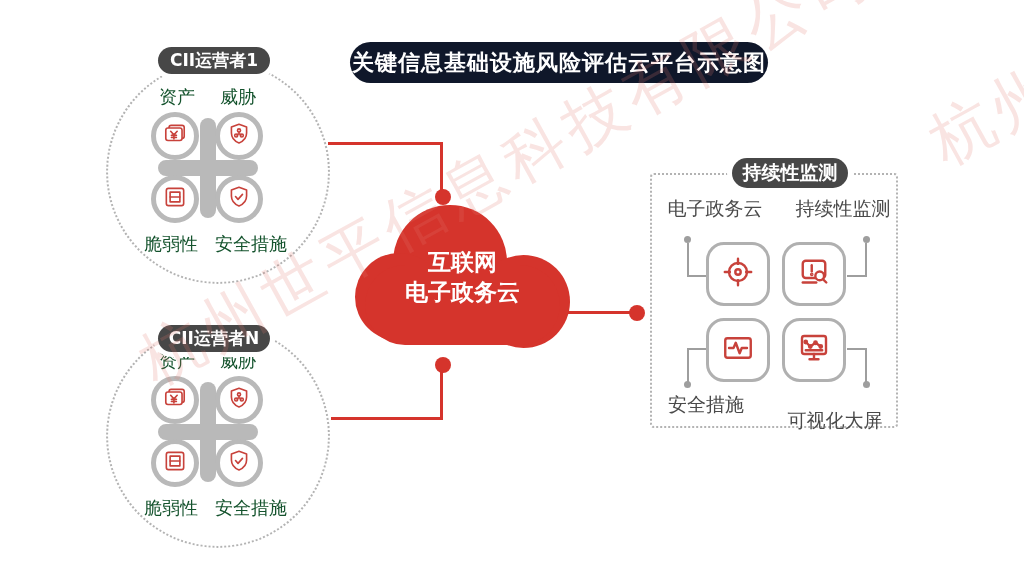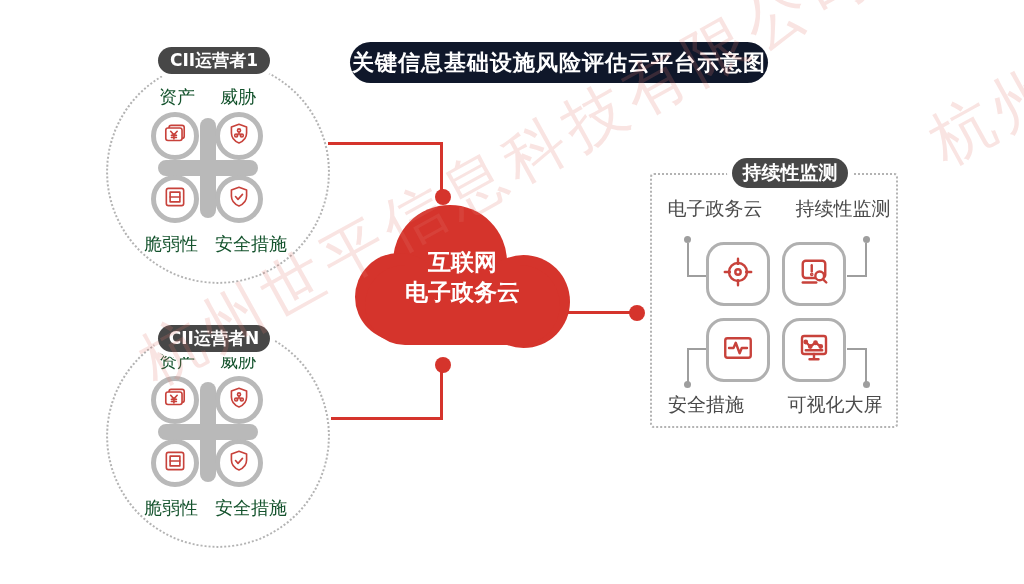--- a/index.html
+++ b/index.html
@@ -203,21 +203,21 @@
 </div>
 
 <div class="abs reg-box"></div>
 <div class="abs pill reg-pill" style="left:732px;top:158px;">
   <span>持续性监测</span>
 </div>
 
 <div class="abs reg-label" style="left:715px;top:196px;">电子政务云</div>
 <div class="abs reg-label" style="left:843px;top:196px;">持续性监测</div>
 <div class="abs reg-label" style="left:706px;top:392px;">安全措施</div>
-<div class="abs reg-label" style="left:835px;top:392px;">可视化大屏</div>
+<div class="abs reg-label" style="left:835px;top:408px;">可视化大屏</div>
 
 <div class="abs gdot" style="left:684px;top:236px;"></div>
 <div class="abs gline" style="left:687px;top:243px;width:2px;height:34px;"></div>
 <div class="abs gline" style="left:687px;top:275px;width:19px;height:2px;"></div>
 
 <div class="abs gdot" style="left:863px;top:236px;"></div>
 <div class="abs gline" style="left:865px;top:243px;width:2px;height:34px;"></div>
 <div class="abs gline" style="left:847px;top:275px;width:19px;height:2px;"></div>
 
 <div class="abs gline" style="left:687px;top:348px;width:19px;height:2px;"></div>

